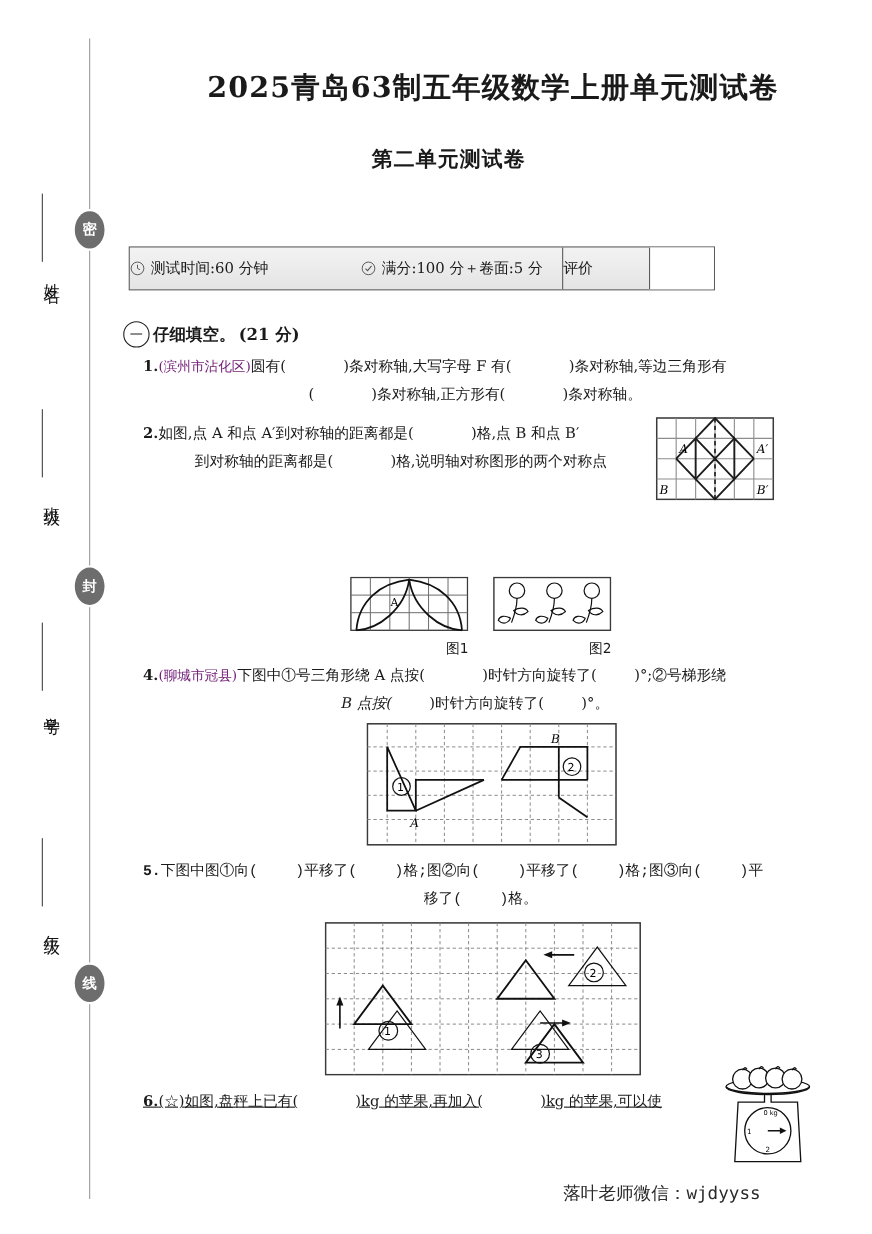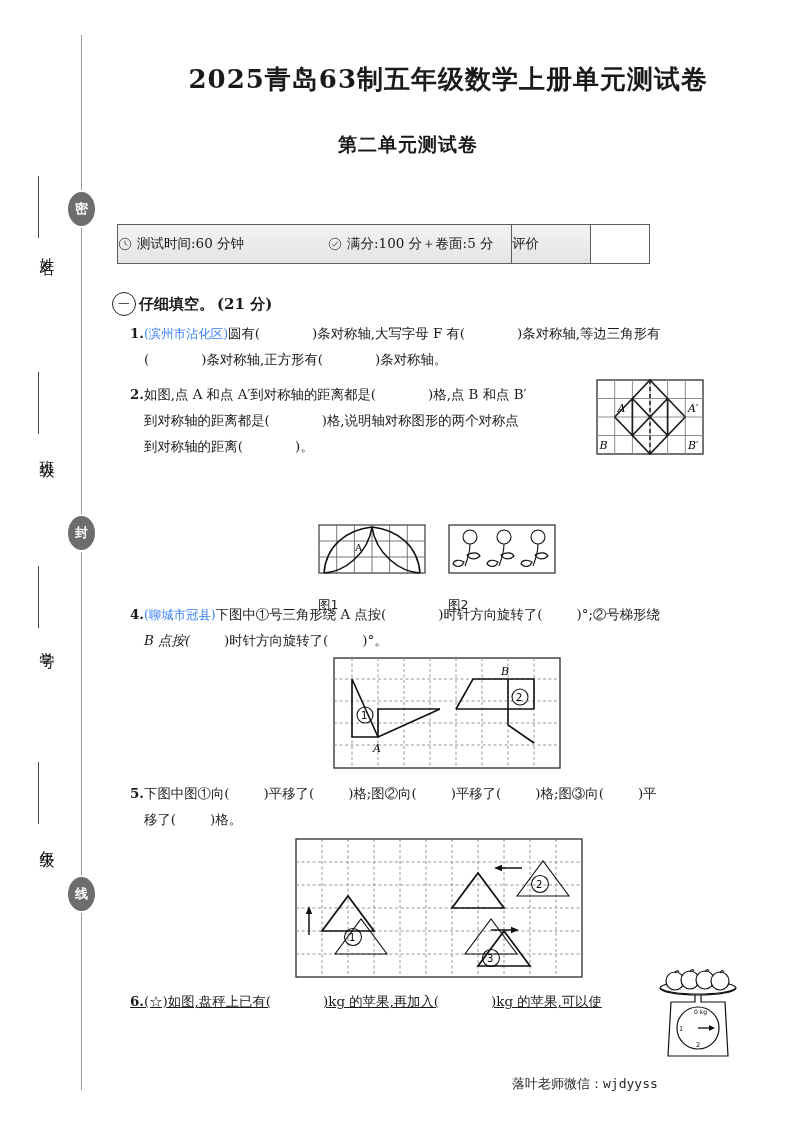--- a/index.html
+++ b/index.html
@@ -94,52 +94,52 @@
   .sec .circnum{
     width:22px;height:22px;border:1.3px solid #222;border-radius:50%;
     display:flex;align-items:center;justify-content:center;
     font-size:12px;font-weight:normal;
   }
   .sec-1{top:292px;}
 
   
   .q{position:absolute;font-size:13.4px;line-height:26px;}
   .qn{font-weight:bold;}
-  .src{color:#3b82f6;font-size:12.4px;margin-top:14px;}
+  .src{color:#701a75;font-size:12.4px;margin-top:14px;}
   .blank{display:inline-block;width:52px;}
   .blank-sm{display:inline-block;width:34px;}
   .it{font-style:italic;font-family:"DejaVu Serif","Liberation Serif",serif;}
 
   .q1{left:130px;top:320px;width:590px;}
   .q2{left:130px;top:381px;width:455px;}
   .q3{left:130px;top:467px;width:590px;}
   .q4{left:130px;top:601px;width:590px;}
-  .q5{left:130px;top:780px;width:600px;}
+  .q5{left:130px;top:780px;width:600px;font-family:Liberation Mono, monospace;}
   .q6{left:130px;top:988px;width:520px;text-decoration:underline;}
 
-  .indent{display:block;padding-left:14px;}
+  .indent{display:block;padding-left:14px;text-align:center;}
 
   
   .fig{position:absolute;}
   .fig-q2{left:596px;top:379px;}
   .fig-q3{left:318px;top:524px;}
   .fig-q4{left:333px;top:657px;}
   .fig-q5{left:295px;top:838px;}
   .fig-q6{left:655px;top:968px;}
 
   .figcap{
-    text-align:left;font-size:12.5px;margin-top:19px;
+    text-align:right;font-size:12.5px;margin-top:4px;
     font-family:"DejaVu Sans","Liberation Sans",sans-serif;
   }
   .figrow{display:flex;gap:22px;align-items:flex-start;}
 
   
   .footer{
     position:absolute;left:512px;top:1075px;
-    font-size:13px;color:#2a2a2a;
+    font-size:16px;color:#2a2a2a;
   }
   .footer .mono{font-family:"DejaVu Sans Mono","Liberation Mono",monospace;}
 </style>
 </head>
 <body>
 
 <div class="page">
 
   <div class="seal-col">
     <div class="seal-line"></div>
@@ -195,23 +195,20 @@
     <span class="qn">1.</span><span class="src">(滨州市沾化区)</span><span>圆有(</span><span class="blank"></span><span>)条对称轴,大写字母 F 有(</span><span class="blank"></span><span>)条对称轴,等边三角形有</span>
     <span class="indent">
       <span>(</span><span class="blank"></span><span>)条对称轴,正方形有(</span><span class="blank"></span><span>)条对称轴。</span>
     </span>
   </div>
 
   <div class="q q2">
     <span class="qn">2.</span><span>如图,点 A 和点 A′到对称轴的距离都是(</span><span class="blank"></span><span>)格,点 B 和点 B′</span>
     <span class="indent">
       <span>到对称轴的距离都是(</span><span class="blank"></span><span>)格,说明轴对称图形的两个对称点</span>
-    </span>
-    <span class="indent">
-      <span>到对称轴的距离(</span><span class="blank"></span><span>)。</span>
     </span>
   </div>
 
   <div class="fig fig-q2">
     <svg width="108" height="76" viewBox="0 0 108 76">
       <rect x="1" y="1" width="106" height="74" fill="#ffffff" stroke="#3a3a3a" stroke-width="1.4"></rect>
       <g stroke="#8d8d8d" stroke-width="1">
         <line x1="18.7" y1="1" x2="18.7" y2="75"></line>
         <line x1="36.4" y1="1" x2="36.4" y2="75"></line>
         <line x1="54" y1="1" x2="54" y2="75"></line>

